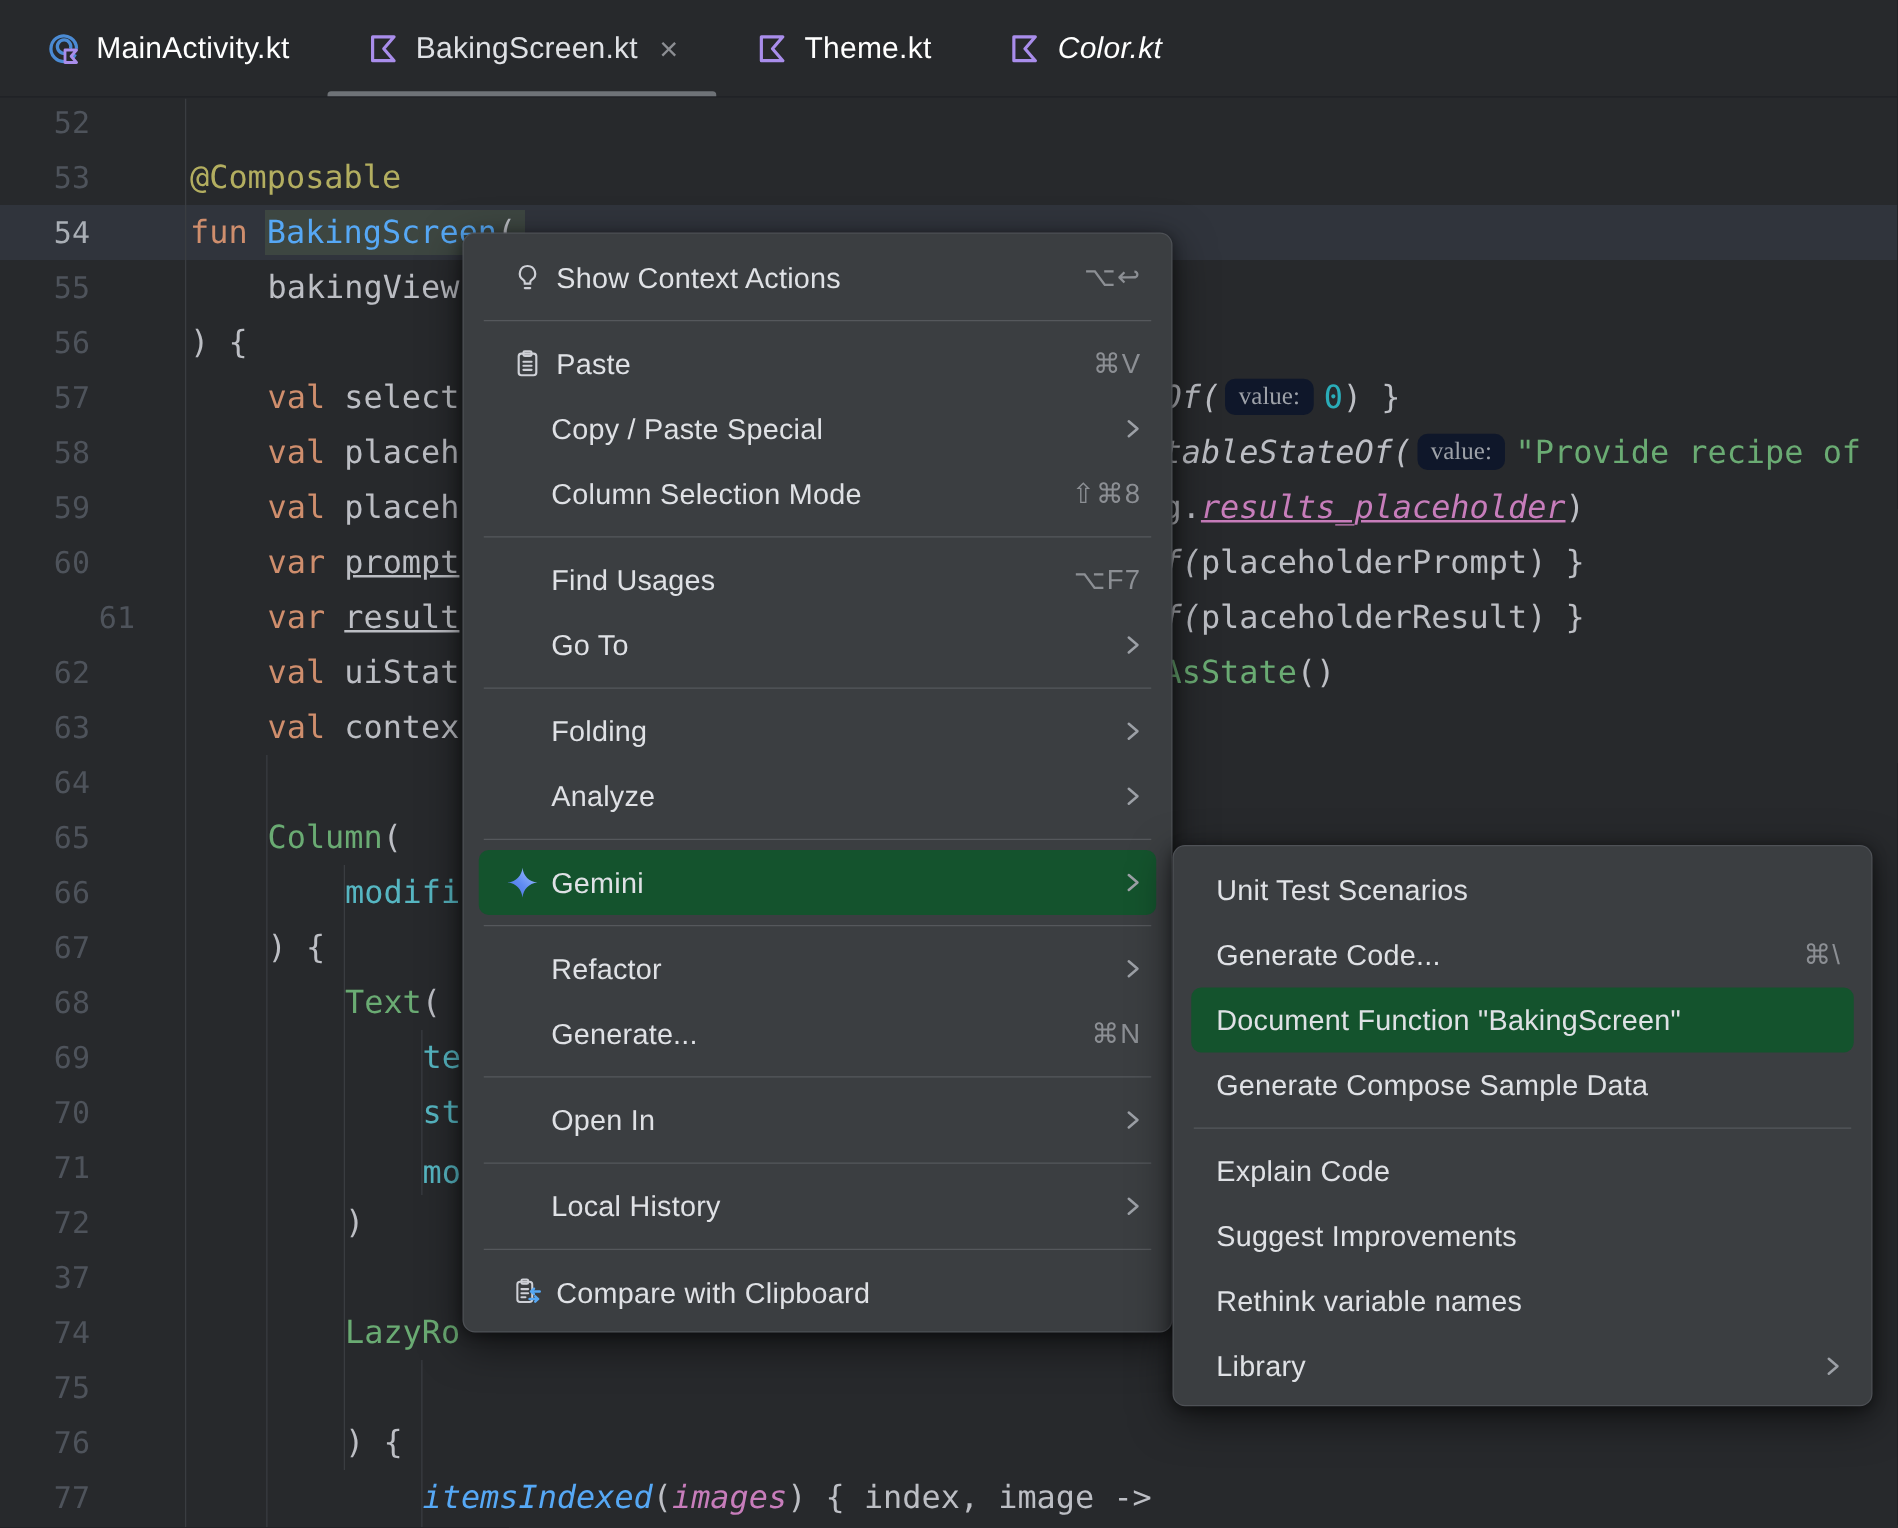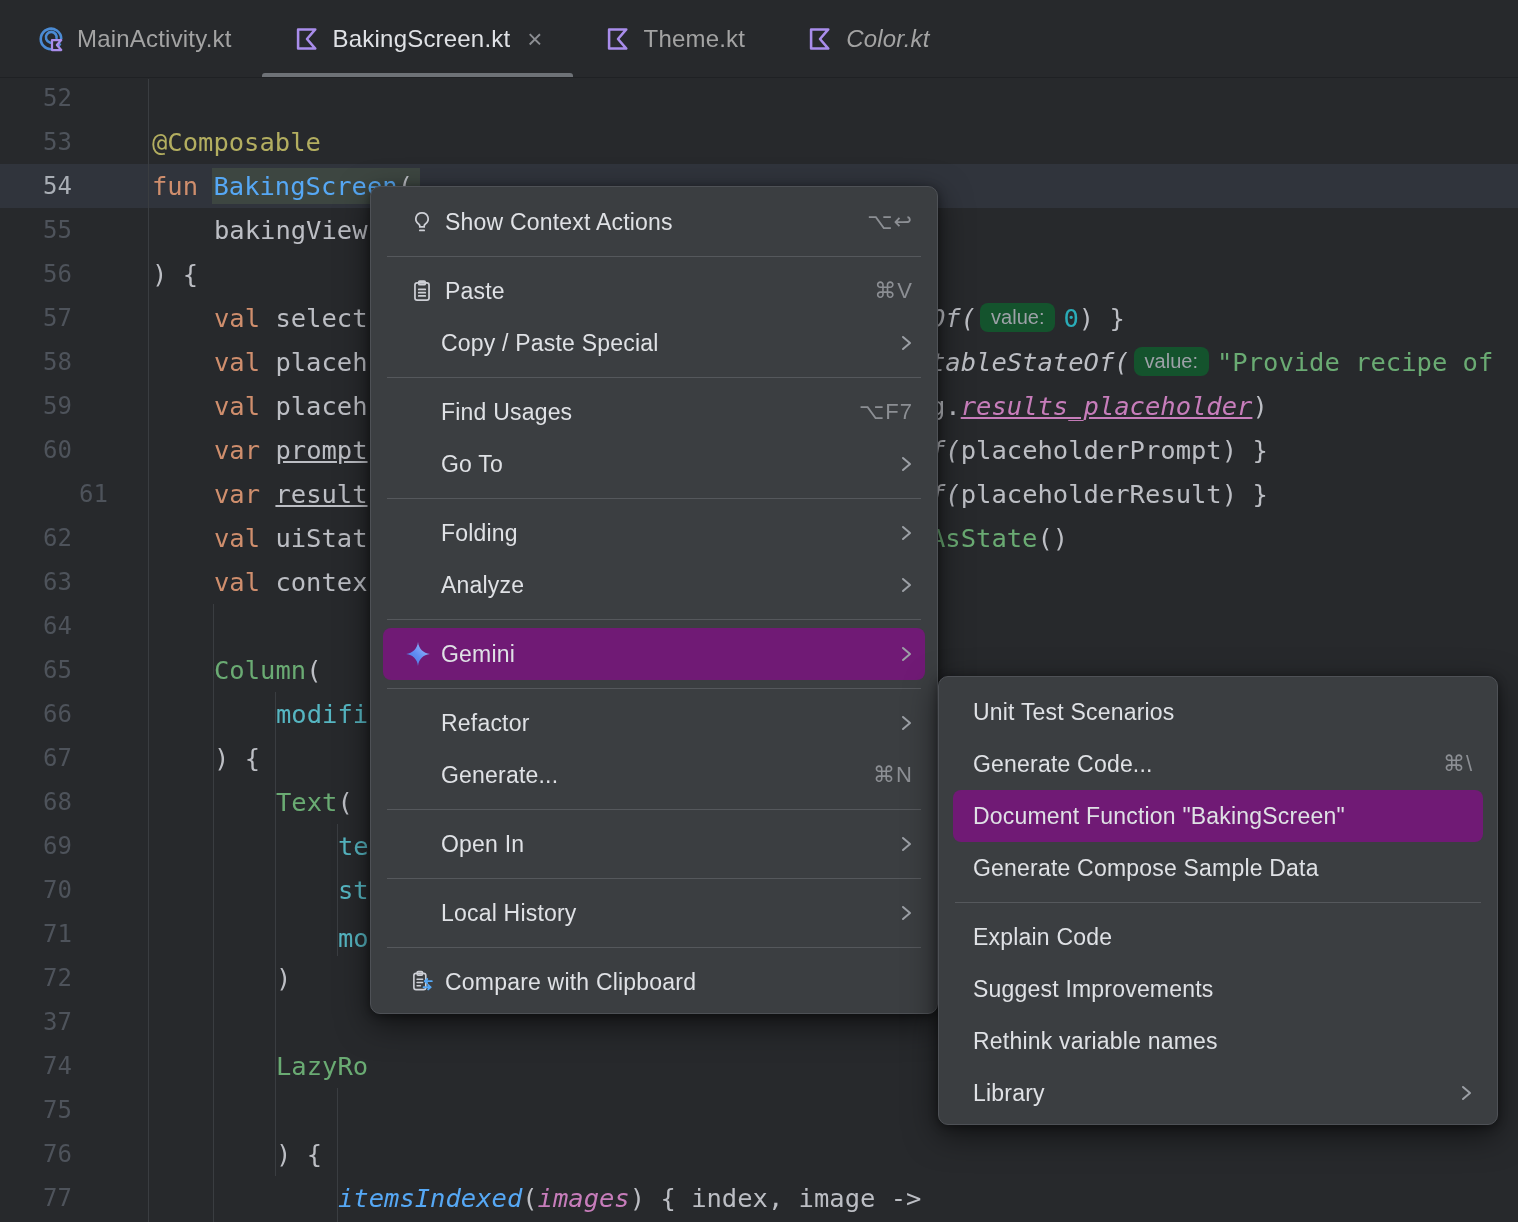--- a/index.html
+++ b/index.html
@@ -3,53 +3,53 @@
 <meta charset="utf-8">
 <style>
   html,body{margin:0;padding:0;background:#1e1f22;}
   .app{position:relative;width:1518px;height:1222px;background:#27292c;overflow:hidden;
        font-family:"Liberation Sans","DejaVu Sans",sans-serif;}
   
   .tabbar{position:absolute;left:0;top:0;width:100%;height:78px;background:#27292c;
           border-bottom:1px solid #1f2124;display:flex;align-items:stretch;padding-left:6px;box-sizing:border-box;}
   .tab{display:flex;align-items:center;gap:11px;padding:0 30px;position:relative;cursor:default;}
   .tab .ticon{width:30px;height:30px;display:flex;align-items:center;justify-content:center;}
-  .tab .tlabel{font-size:24px;color:#a3a3a3;letter-spacing:.2px;}
+  .tab .tlabel{font-size:24px;color:#ffffff;letter-spacing:.2px;}
   .tab.active .tlabel{color:#dfe1e5;}
   .tab.italic .tlabel{font-style:italic;}
   .tab .tclose{margin-left:6px;color:#8c8e93;font-size:26px;line-height:1;}
   .tab .underline{position:absolute;left:0;right:0;bottom:0;height:4px;background:#6e7277;border-radius:3px 3px 0 0;}
   
   .editor{position:absolute;left:0;top:79px;right:0;bottom:0;}
   .caret-row{position:absolute;left:0;width:100%;height:44px;background:#30343c;}
   .gutter-sep{position:absolute;top:0;bottom:0;width:1px;background:#3a3d41;}
   .guide{position:absolute;width:1px;background:#3a3d41;}
   .lnum{position:absolute;left:0;width:72px;text-align:right;
         font-family:"DejaVu Sans Mono",monospace;font-size:24px;line-height:44px;color:#4e535b;}
   .lnum.cur{color:#a9aeb5;}
   .frag{position:absolute;font-family:"DejaVu Sans Mono",monospace;font-size:25.5px;line-height:44px;white-space:pre;z-index:2;}
   .hlbox{position:absolute;background:#3d4641;z-index:1;}
   .pln{color:#bcbec4}.kw{color:#cf8e6d}.fnd{color:#56a8f5}.ann{color:#b3ae60}
   .grn{color:#6aab73}.str{color:#6aab73}.num{color:#2aacb8}.arg{color:#56b6c2}
   .ref{color:#c77dbb;font-style:italic}.refu{color:#c77dbb;font-style:italic;text-decoration:underline}
   .fnc-it{color:#56a8f5;font-style:italic}.pln-it{color:#bcbec4;font-style:italic}
   .vu{color:#bcbec4;text-decoration:underline}
-  .chip{display:inline-block;vertical-align:3px;background:#14532d;color:#9da1a8;border-radius:8px;
-        padding:2px 11px 3px;font-family:Liberation Sans, sans-serif;font-size:20px;line-height:1.2;margin:0 8px 0 4px;}
+  .chip{display:inline-block;vertical-align:3px;background:#0f172a;color:#9da1a8;border-radius:8px;
+        padding:2px 11px 3px;font-family:Liberation Serif, serif;font-size:20px;line-height:1.2;margin:0 8px 0 4px;}
   
   .menu{position:absolute;background:#3b3e41;border:1px solid #4e5156;border-radius:10px;
         box-shadow:0 10px 32px rgba(0,0,0,.55),0 2px 10px rgba(0,0,0,.4);
         padding:9px 0 5px;box-sizing:border-box;}
   .mi{height:52px;display:flex;align-items:center;padding:0 24px 0 70px;position:relative;
       font-size:23px;color:#dfe1e5;letter-spacing:.2px;cursor:default;}
   .mi.hasicon{padding-left:36px;}
   .mi .mico{width:30px;height:30px;margin-right:8px;display:flex;align-items:center;justify-content:center;flex:0 0 30px;}
   .mi .sc{margin-left:auto;color:#8c8f94;font-size:22px;letter-spacing:1px;}
   .mi .chev{margin-left:auto;display:flex;align-items:center;}
-  .mi.sel{background:#701a75;border-radius:8px;margin:0 12px;padding-left:58px;padding-right:12px;}
+  .mi.sel{background:#14532d;border-radius:8px;margin:0 12px;padding-left:58px;padding-right:12px;}
   .mi.sel.hasicon{padding-left:20px;}
   .msep{height:1px;background:#55585c;margin:8px 16px;}
   .submenu .mi{padding-left:34px;}
   .submenu .mi.sel{margin:0 14px;padding-left:20px;}
 </style>
 </head>
 <body>
 
 <div class="app">
   <div class="tabbar" id="tabbar">
@@ -179,20 +179,24 @@
         <span class="sc">⌘V</span>
       </div>
       <div class="mi">
         <span>Copy / Paste Special</span>
         <span class="chev">
           <svg width="13" height="22" viewBox="0 0 13 22" fill="none" stroke="#9ca0a6" stroke-width="2" stroke-linecap="round" stroke-linejoin="round">
             <path d="M3 5l7 6-7 6"></path>
           </svg>
         </span>
       </div>
+      <div class="mi">
+        <span>Column Selection Mode</span>
+        <span class="sc">⇧⌘8</span>
+      </div>
       <div class="msep"></div>
       <div class="mi">
         <span>Find Usages</span>
         <span class="sc">⌥F7</span>
       </div>
       <div class="mi">
         <span>Go To</span>
         <span class="chev">
           <svg width="13" height="22" viewBox="0 0 13 22" fill="none" stroke="#9ca0a6" stroke-width="2" stroke-linecap="round" stroke-linejoin="round">
             <path d="M3 5l7 6-7 6"></path>

